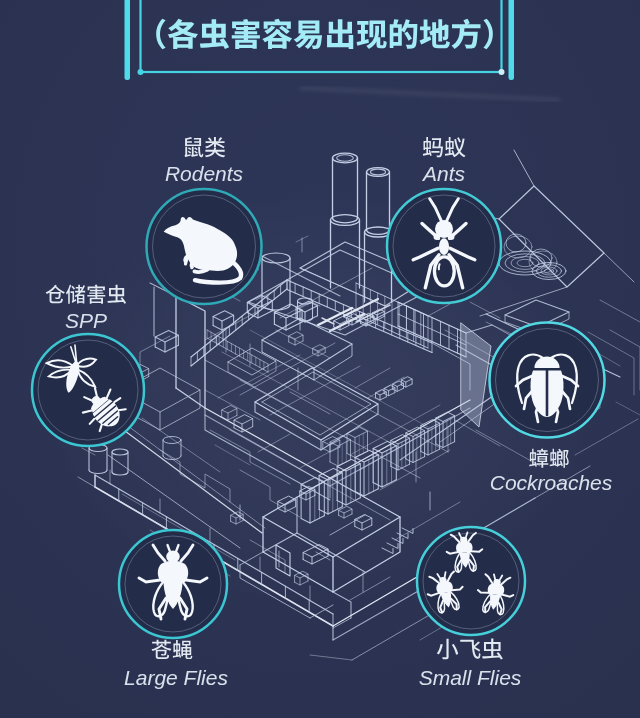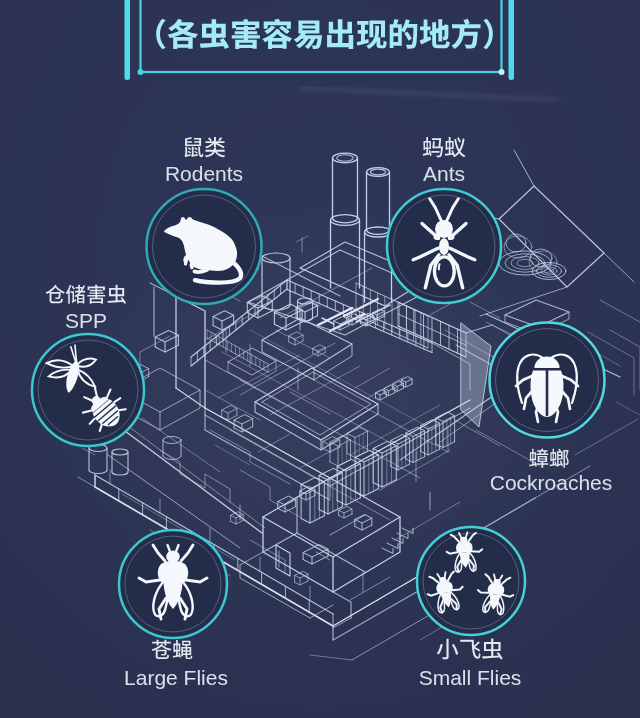--- a/index.html
+++ b/index.html
@@ -1,15 +1,15 @@
 <!DOCTYPE html>
 <html><head><meta charset="utf-8">
 <style>
 html,body{margin:0;padding:0;background:#2b3251;}
-#page{position:relative;width:640px;height:718px;overflow:hidden;background:#4d7c0f;}
+#page{position:relative;width:640px;height:718px;overflow:hidden;background:#4d7c0f;font-style:italic;}
 text{font-family:"Liberation Sans",sans-serif;}
 .en{fill:#d9e1ec;font-size:21px;text-anchor:middle;}
 </style></head>
 <body>
 <div id="page">
 <svg width="640" height="718" viewBox="0 0 640 718">
 <defs>
 <linearGradient id="glowline" x1="0" y1="0" x2="1" y2="0">
  <stop offset="0" stop-color="#45d4e4"></stop>
  <stop offset="0.55" stop-color="#e8fbff"></stop>

